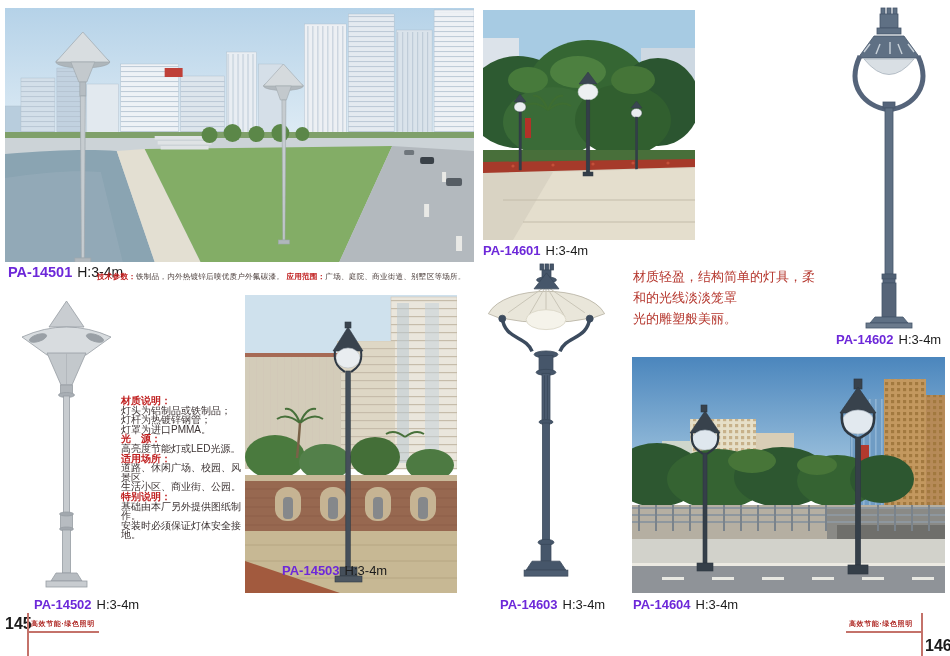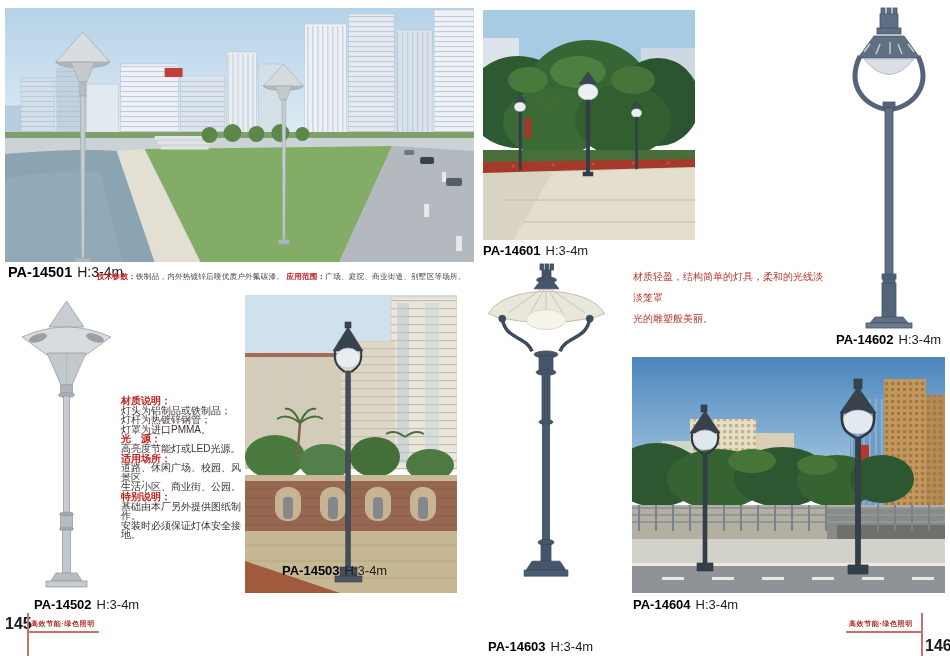--- a/index.html
+++ b/index.html
@@ -1,31 +1,31 @@
 <!DOCTYPE html>
 <html><head>
 <meta charset="utf-8">
 <style>
   html,body{margin:0;padding:0;}
   body{width:950px;height:656px;position:relative;background:#ffffff;overflow:hidden;
        font-family:"Liberation Sans",sans-serif;}
   figure{margin:0;position:absolute;}
   figure svg{display:block;width:100%;height:100%;}
   .caption{position:absolute;white-space:nowrap;line-height:14px;}
-  .code{color:#000000;font-weight:700;font-size:13px;}
+  .code{color:#6d28d9;font-weight:700;font-size:13px;}
   .hgt{color:#1c1c1c;font-size:13px;margin-left:5px;font-weight:400;}
   .caption.hero .code{font-size:14.5px;}
   .caption.hero .hgt{font-size:14px;}
   .hero-desc{position:absolute;left:97px;top:272px;font-size:7.6px;color:#4a3d3a;
              letter-spacing:.2px;white-space:nowrap;}
   .rlabel{color:#c02020;font-weight:700;}
   .notes{position:absolute;left:121px;top:396px;width:128px;font-size:10px;
          line-height:9.6px;color:#3c3333;}
   .notes .nh{color:#c02020;font-weight:700;}
-  .rdesc{position:absolute;left:633px;top:266px;width:190px;font-size:10px;
+  .rdesc{position:absolute;left:633px;top:266px;width:190px;font-size:13px;
          line-height:21px;color:#b5372e;}
   .footer-num{position:absolute;font-size:16px;font-weight:700;color:#1b1b1b;}
   .footer-slogan{position:absolute;font-size:7px;font-weight:700;color:#b02c28;
                  letter-spacing:.6px;}
   .vline{position:absolute;width:1.5px;background:#c4726a;}
   .hline{position:absolute;height:1.5px;background:#c4726a;}
 </style>
 </head>
 <body>
 
@@ -392,21 +392,21 @@
         </g>
     <ellipse cx="62" cy="161" rx="7" ry="2.5" fill="#46566a"></ellipse>
     <rect x="58.5" y="162" width="7" height="118" fill="#4a5a6e"></rect>
     <ellipse cx="62" cy="282" rx="8" ry="3" fill="#46566a"></ellipse>
     <rect x="57" y="284" width="10" height="17" fill="#46566a"></rect>
     <path d="M48,301 L76,301 L82,310 L42,310 Z" fill="#46566a"></path>
     <rect x="40" y="310" width="44" height="6" fill="#4d5d71"></rect>
   </g>
 </svg>
 </figure>
-<div class="caption" style="left:488px;top:597px;margin-top:42px;">
+<div class="caption" style="left:500px;top:597px;">
   <span class="code">PA-14603</span><span class="hgt">H:3-4m</span>
 </div>
 
 <figure style="left:632px;top:357px;width:313px;height:236px;">
 <svg viewBox="0 0 313 236" preserveAspectRatio="none">
   <defs>
     <linearGradient id="g7" x1="0" y1="0" x2="0" y2="1">
       <stop offset="0" stop-color="#4b86bd"></stop>
           <stop offset="1" stop-color="#aacbe2"></stop>
     </linearGradient>

